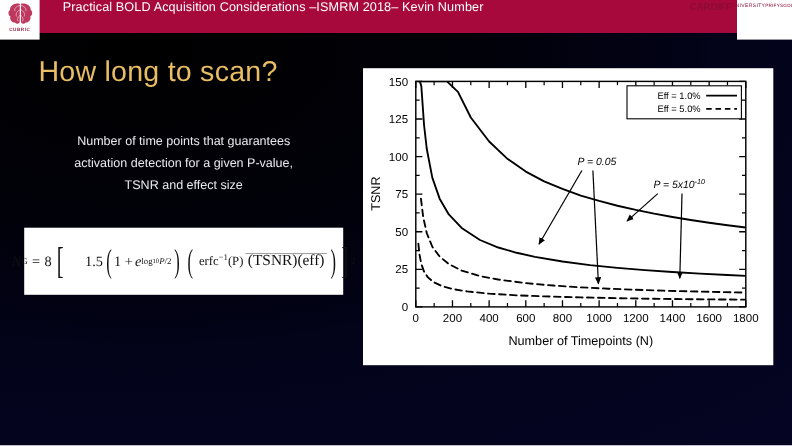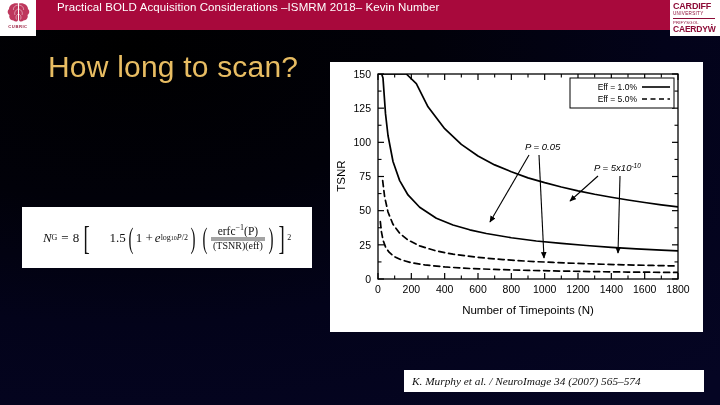--- a/index.html
+++ b/index.html
@@ -45,32 +45,32 @@
     margin-top: 1px; font-weight: bold;
   }
 
   
   #cardiff-logo {
     position: absolute; right: 0; top: 0;
     width: 50px; height: 36px;
     background: #ffffff;
     box-sizing: border-box;
     padding: 2px 2px 0 3px;
-    display:flex; flex-direction:column; justify-content:flex-start;
+    display:flex; justify-content:center;
   }
   .cl-row1 { font-size: 9px; font-weight: bold; color:#8c0b36; line-height: 9px; letter-spacing:-.2px; }
   .cl-row2 { font-size: 4.6px; color:#8c0b36; line-height: 6px; letter-spacing:.3px; }
   .cl-sep  { border-top: 1px solid #8c0b36; margin: 1px 0 1px 0; width: 42px; }
   .cl-row3 { font-size: 4.2px; color:#8c0b36; line-height: 5px; letter-spacing:.2px; }
   .cl-row4 { font-size: 8.5px; font-weight: bold; color:#8c0b36; line-height: 9px; letter-spacing:-.2px;}
 
   
   #slide-title {
-    position: absolute; left: 48px; top: 50px;
-    color: #e8bd63; font-size: 30px; font-weight: normal;
+    position: absolute; left: 35px; top: 50px;
+    color: #e8bd63; font-size: 26px; font-weight: normal;
     letter-spacing: .2px;
   }
 
   
   #body-text {
     position: absolute; left: 22px; top: 119px;
     width: 290px;
     text-align: center;
     color: #e9e9ef; font-size: 11.4px; line-height: 20px;
   }
@@ -85,24 +85,24 @@
   #formula {
     color: #111; font-family: "Liberation Serif", serif;
     font-size: 13px; white-space: nowrap;
     display:flex; align-items:center;
   }
   .mvar { font-style: italic; }
   .sub  { font-size: 8px; vertical-align: -2px; }
   .sup  { font-size: 8px; vertical-align: 5px; }
   .bigb { font-size: 34px; font-weight: 300; line-height: 0; transform: scaleX(.55); display:inline-block; }
   .bigp { font-size: 30px; font-weight: 300; line-height: 0; transform: scaleX(.5); display:inline-block; }
-  .frac { display:inline-flex; flex-direction:column; align-items:center;
+  .frac { display:inline-flex; align-items:center;
           vertical-align: middle; margin: 12px 1px; line-height: 1.05; }
   .frac .num { padding: 0 2px 0px 2px; font-size: 11.5px; }
-  .frac .den { padding: 0px 2px 0 2px; border-top: 4px solid #a3a3a3; font-size: 10px; }
+  .frac .den { padding: 0px 2px 0 2px; border-top: 1px solid #a3a3a3; font-size: 14px; }
 
   
   #chart-panel {
     position: absolute; left: 330px; top: 62px;
     width: 373px; height: 270px;
     background: #ffffff;
   }
   #chart-svg { display:block; width:373px; height:270px; }
 
   
@@ -150,20 +150,25 @@
   <div id="cardiff-logo">
     <div class="cl-row1">CARDIFF</div>
     <div class="cl-row2">UNIVERSITY</div>
     <div class="cl-sep"></div>
     <div class="cl-row3">PRIFYSGOL</div>
     <div class="cl-row4">CAERDYẆ</div>
   </div>
 
   <div id="slide-title">How long to scan?</div>
 
+  <div id="body-text">
+    <div>Number of time points that guarantees</div>
+    <div>activation detection for a given P-value,</div>
+    <div>TSNR and effect size</div>
+  </div>
 
   <div id="formula-box">
     <div id="formula">
       <span class="mvar">N</span>
         <span class="sub">G</span>
       <span style="margin:0 4px">=</span>
       <span>8</span>
       <span class="bigb" style="margin-left:2px">[</span>
       <span style="margin-left:17px">1.5</span>
       <span class="bigp">(</span>
@@ -313,17 +318,14 @@
 
         <line x1="199" y1="93" x2="160" y2="160" stroke="#000" stroke-width="1.1" marker-end="url(#arrowhead)"></line>
         <line x1="209" y1="93" x2="214" y2="196" stroke="#000" stroke-width="1.1" marker-end="url(#arrowhead)"></line>
 
         <line x1="268" y1="114" x2="240" y2="139" stroke="#000" stroke-width="1.1" marker-end="url(#arrowhead)"></line>
         <line x1="290" y1="114" x2="288" y2="191" stroke="#000" stroke-width="1.1" marker-end="url(#arrowhead)"></line>
       </g>
     </svg>
   </div>
 
-  <div id="citation-box">
-    <span id="citation">K. Murphy et al. / NeuroImage 34 (2007) 565–574</span>
-  </div>
 
 </div>
 
 </body></html>

